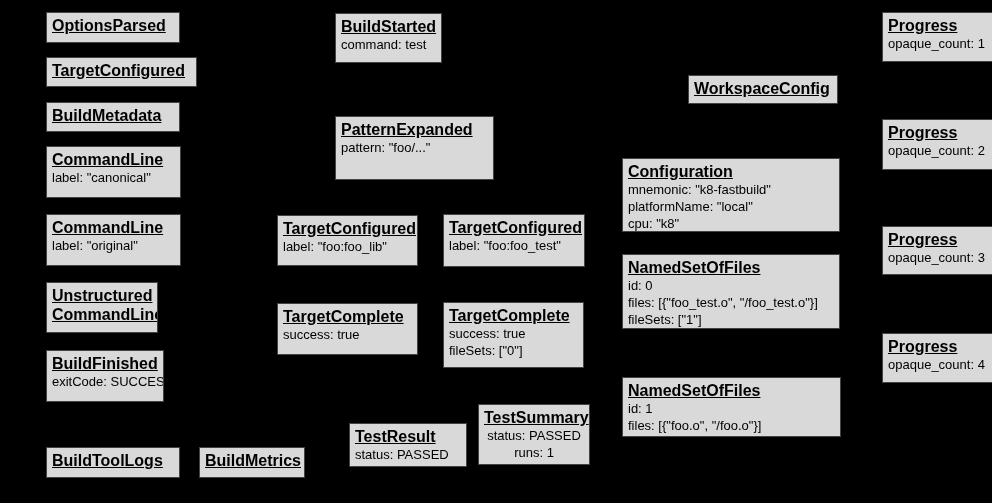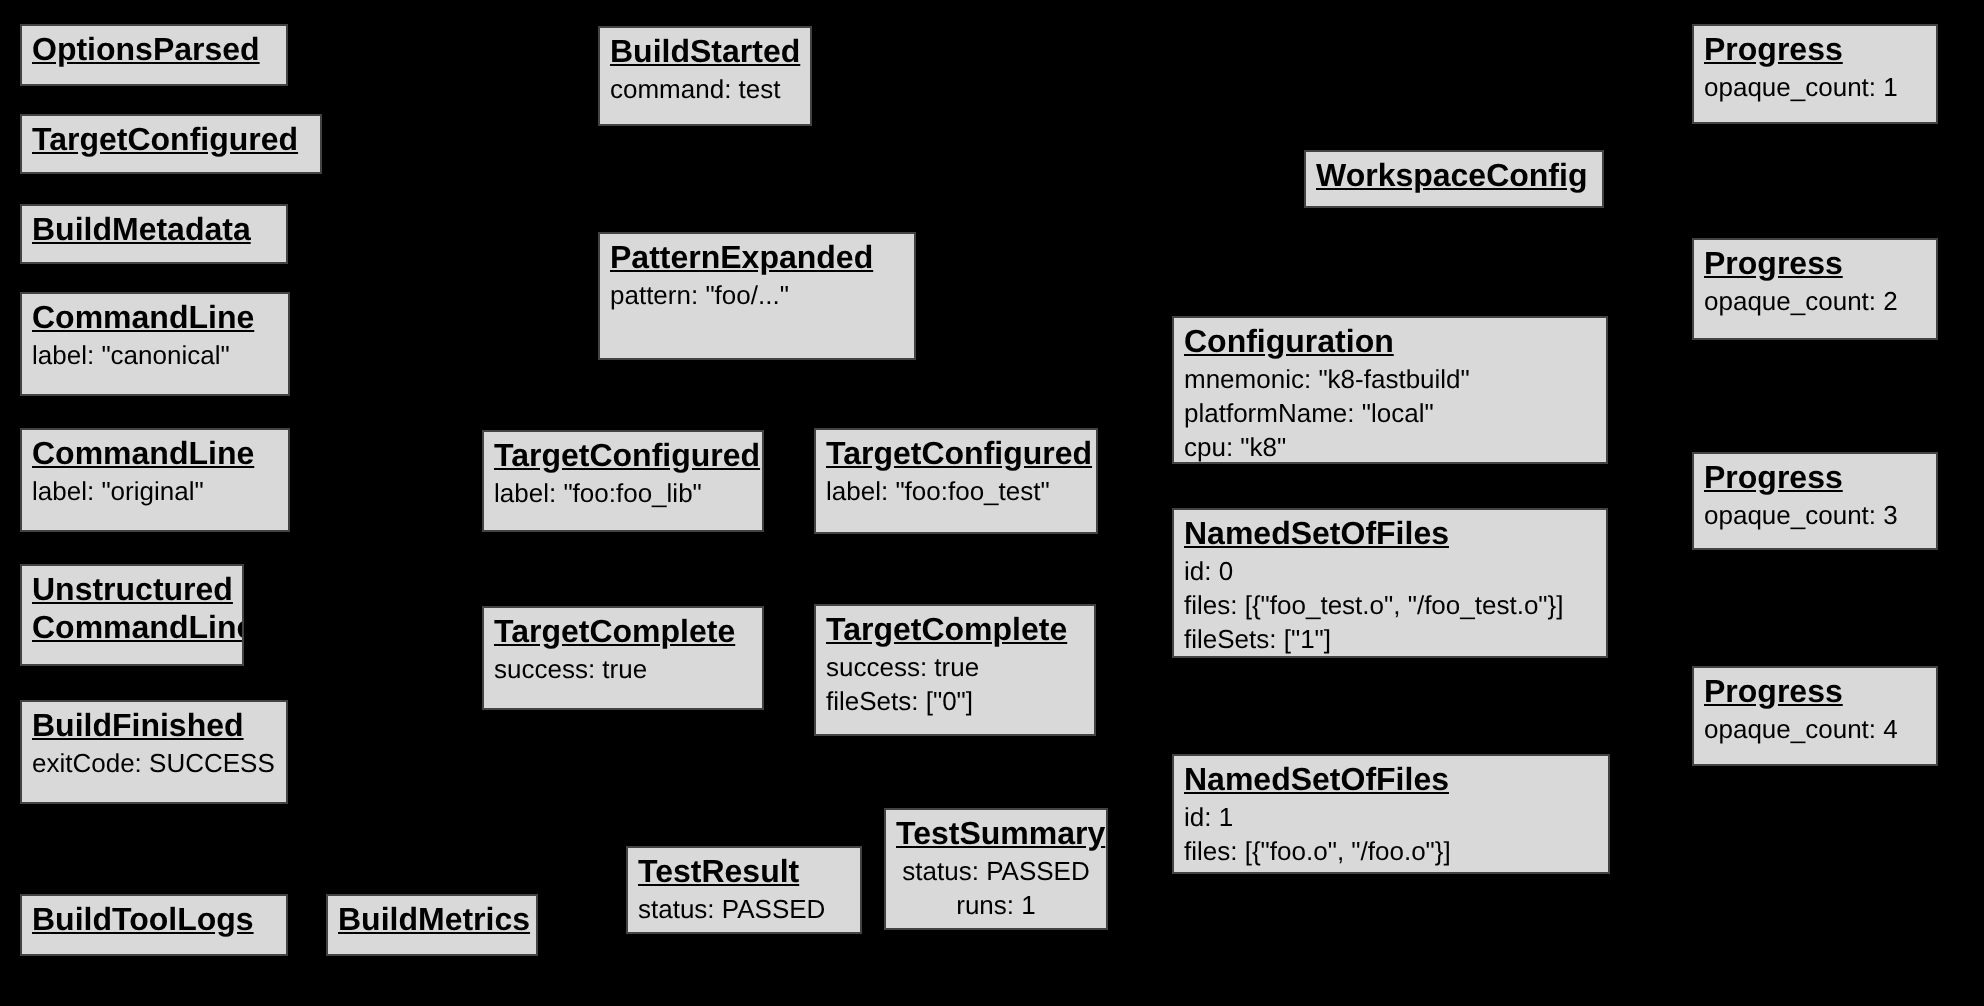--- a/index.html
+++ b/index.html
@@ -12,20 +12,21 @@
     font-family: "Liberation Sans", sans-serif;
   }
   .node {
     position: absolute;
     background: #d9d9d9;
     border: 1.5px solid #434343;
     box-sizing: border-box;
     padding: 3px 5px;
     color: #000;
     overflow: hidden;
+    margin-left: 36px;
   }
   .node-title {
     font-weight: bold;
     text-decoration: underline;
     font-size: 16px;
     line-height: 19px;
     white-space: pre-line;
     color: #000;
   }
   .node-line {
@@ -60,21 +61,21 @@
   <div class="node" style="left:10px; top:214px; width:135px; height:52px;">
     <div class="node-title">CommandLine</div>
     <div class="node-line">label: "original"</div>
   </div>
 
   <div class="node" style="left:10px; top:282px; width:112px; height:51px;">
     <div class="node-title">Unstructured
 CommandLine</div>
   </div>
 
-  <div class="node" style="left:10px; top:350px; width:134px; height:52px;">
+  <div class="node" style="left:10px; top:350px; width:118px; height:52px;">
     <div class="node-title">BuildFinished</div>
     <div class="node-line">exitCode: SUCCESS</div>
   </div>
 
   <div class="node" style="left:10px; top:447px; width:134px; height:31px;">
     <div class="node-title">BuildToolLogs</div>
   </div>
 
   <div class="node" style="left:163px; top:447px; width:106px; height:31px;">
     <div class="node-title">BuildMetrics</div>

